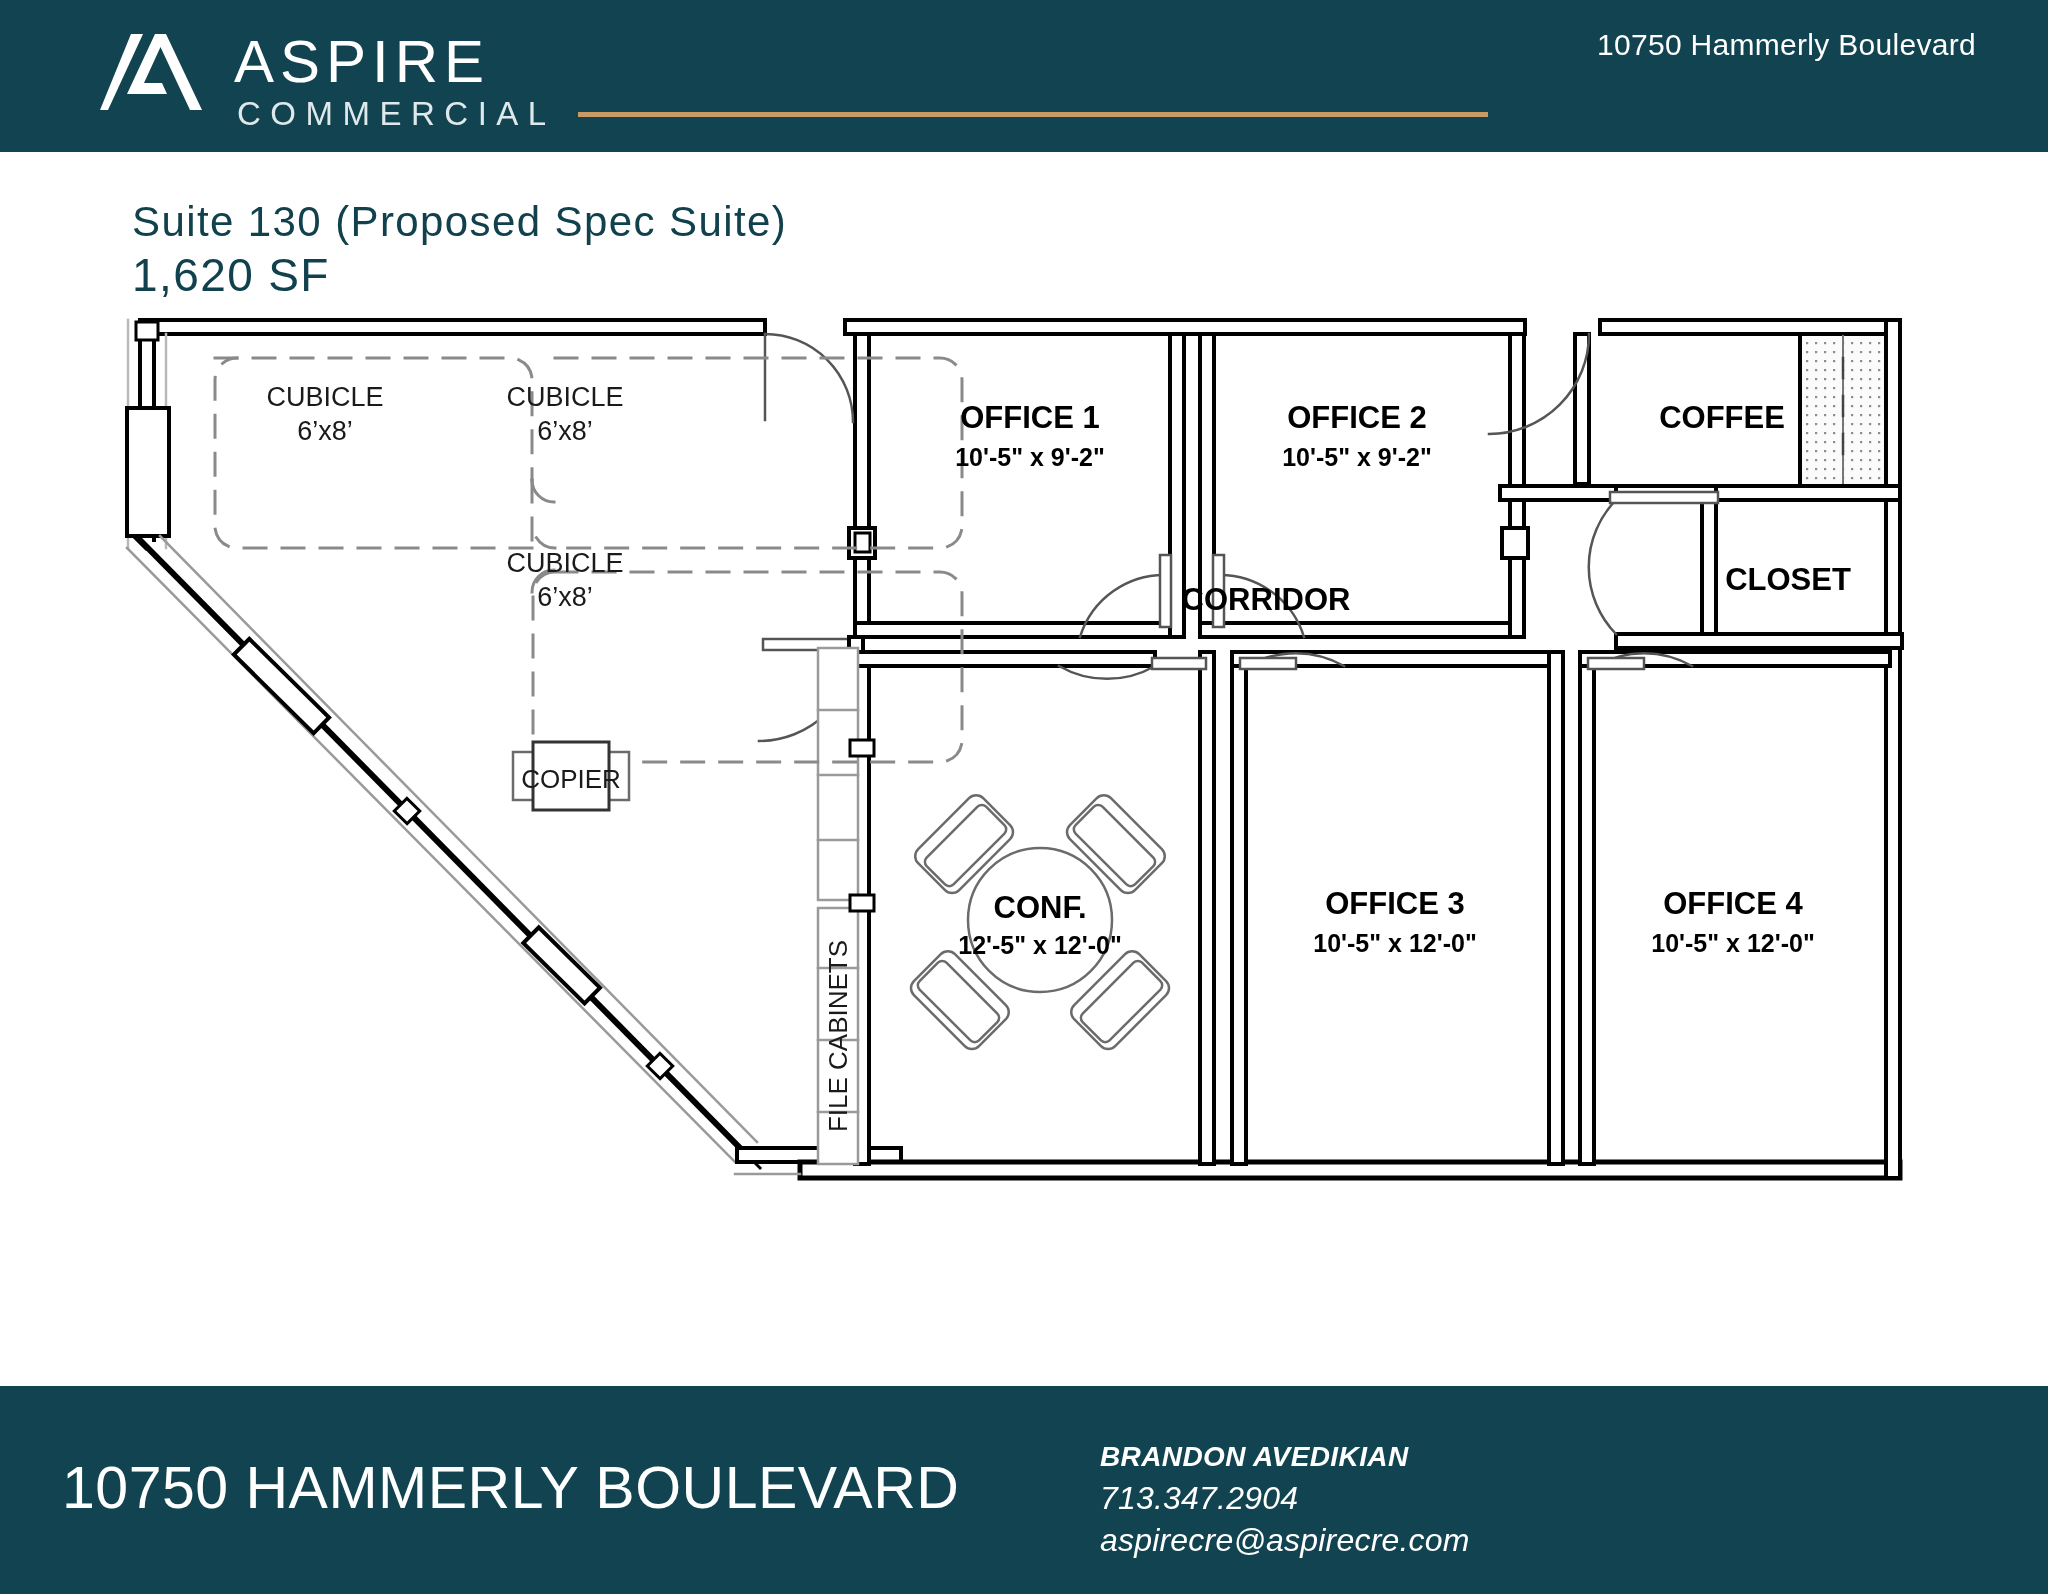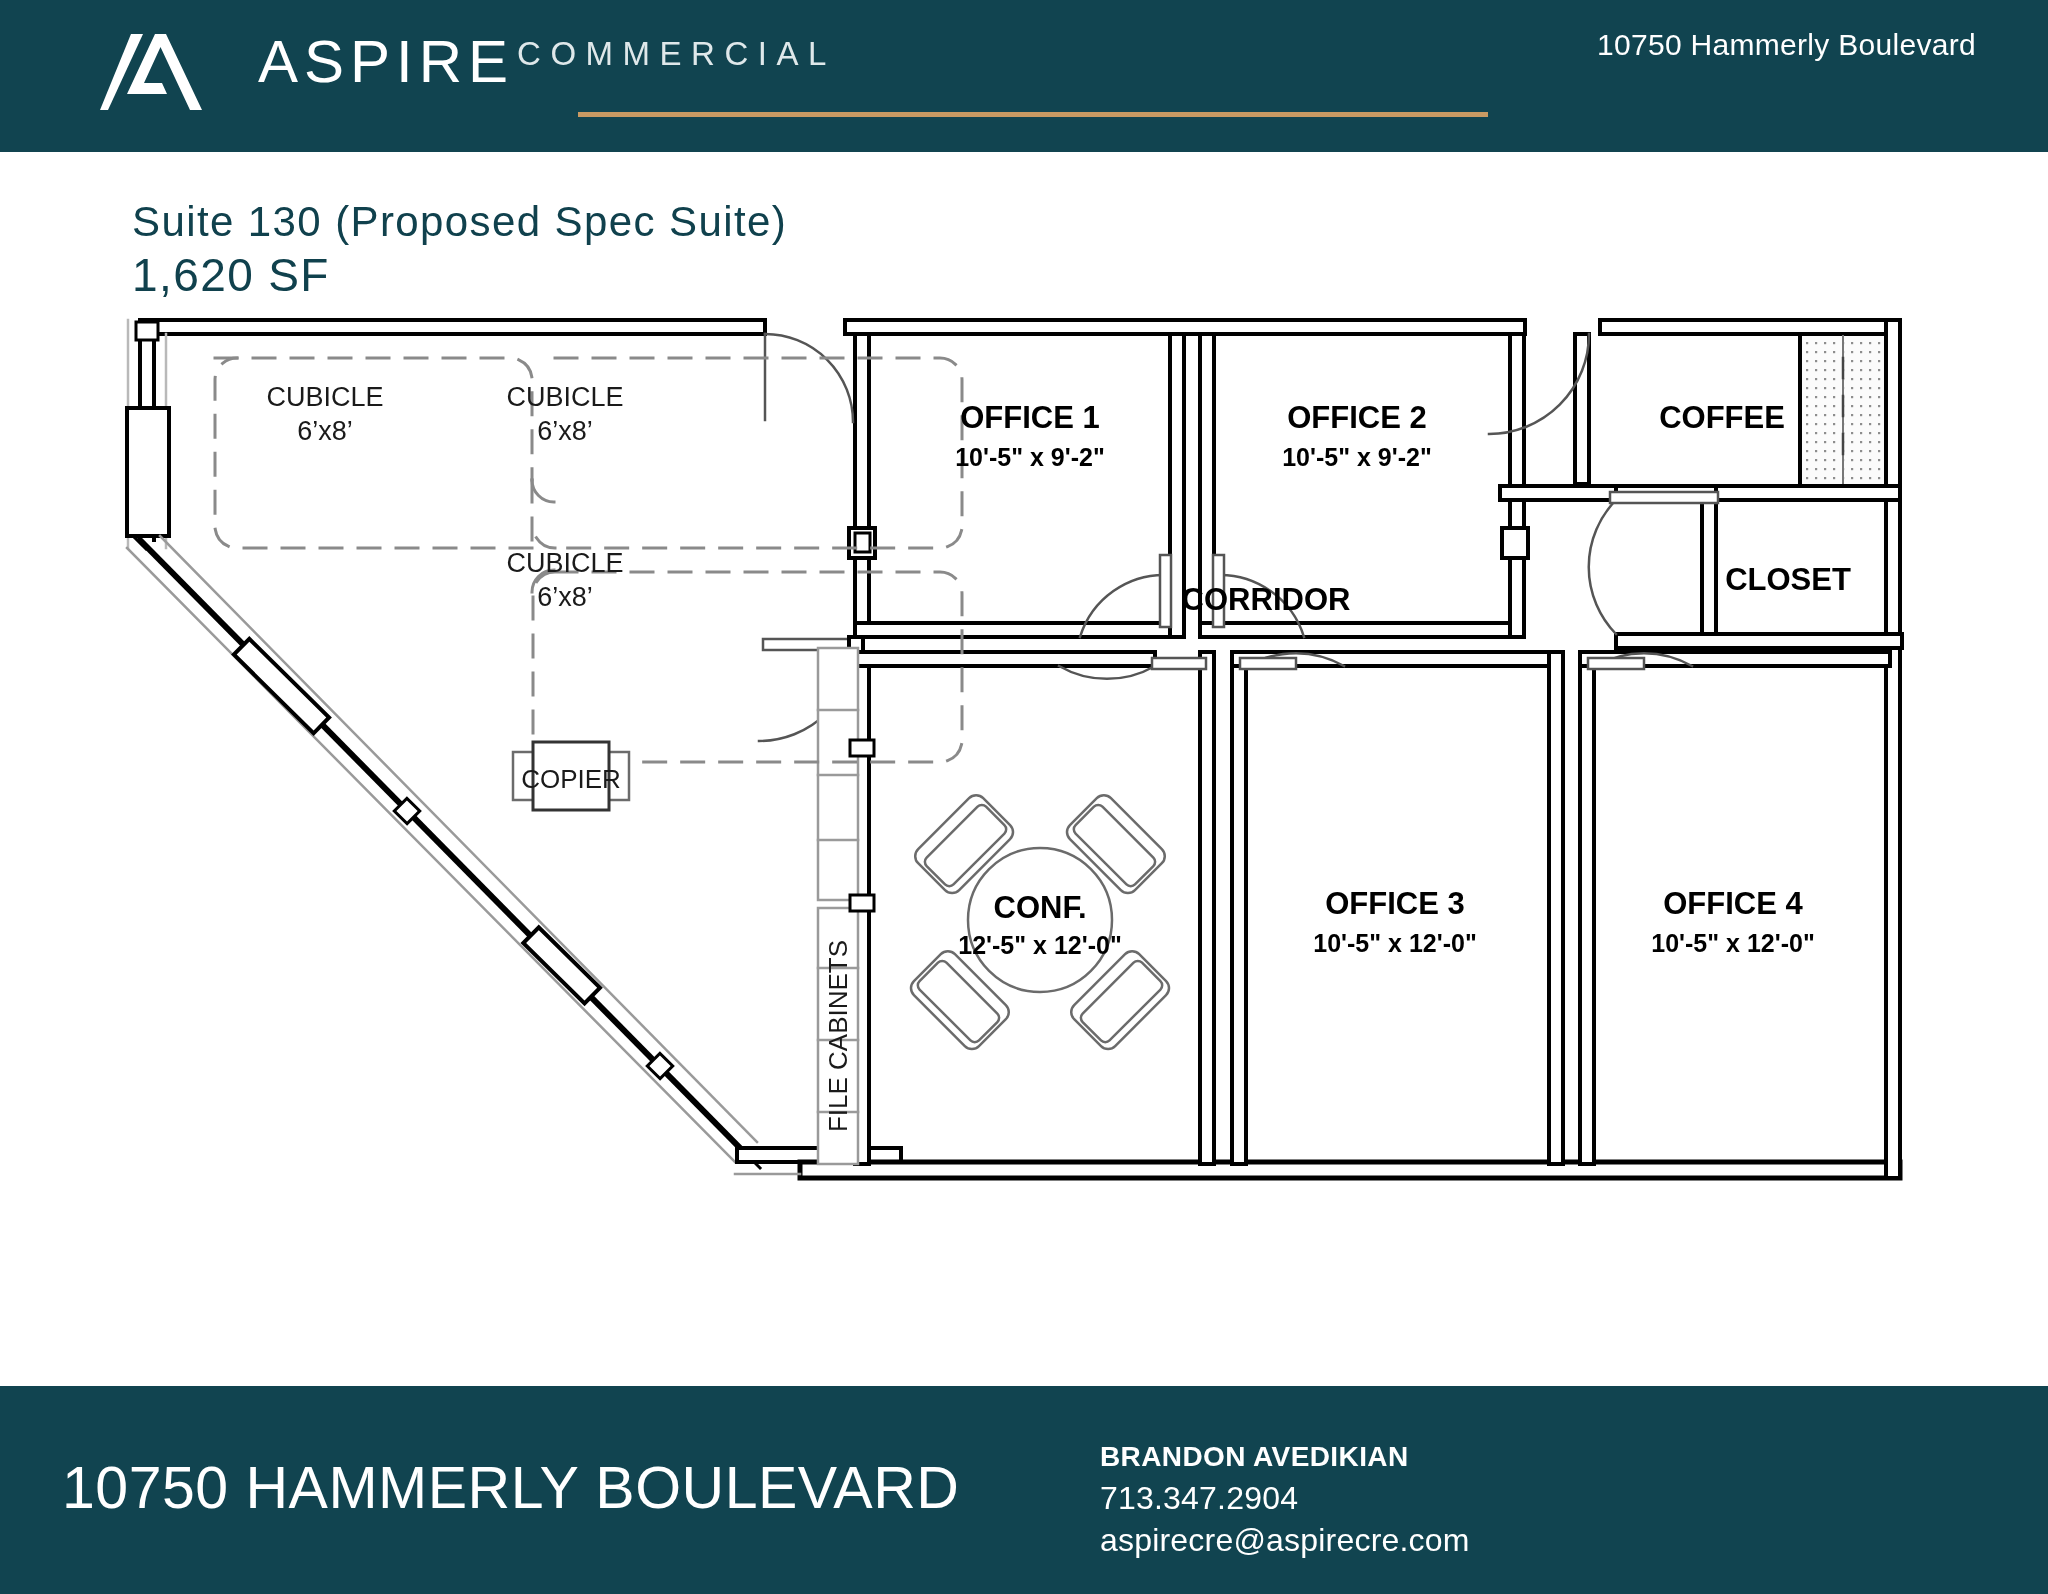--- a/index.html
+++ b/index.html
@@ -22,21 +22,21 @@
     background: #114450;
     display: flex;
     align-items: center;
   }
   .logo-wrap {
     position: absolute;
     left: 100px; top: 28px;
     display: flex; align-items: flex-start;
   }
   .logo-mark { width: 112px; height: 88px; margin-right: 22px; }
-  .logo-text { display: flex; flex-direction: row; justify-content: flex-end; padding-top: 4px; margin-left: 24px; }
+  .logo-text { display: flex; flex-direction: column; justify-content: flex-end; padding-top: 4px; }
   .logo-aspire {
     color: #ffffff;
     font-size: 60px;
     font-weight: 400;
     letter-spacing: 6px;
     line-height: 1.0;
   }
   .logo-commercial {
     color: #dfe8ea;
     font-size: 33px;
@@ -104,20 +104,21 @@
     left: 62px; top: 68px;
     color: #ffffff;
     font-size: 59px;
     font-weight: 400;
     letter-spacing: 0.5px;
     white-space: nowrap;
   }
   .contact {
     position: absolute;
     color: #ffffff;
+    font-style: italic;
   }
   .contact.c1 { left: 1100px; top: 52px; }
   .contact.c2 { left: 1578px; top: 52px; }
   .contact-name {
     font-size: 28px;
     font-weight: bold;
     letter-spacing: 0.4px;
     line-height: 1.35;
     margin-bottom: 1px;
   }

